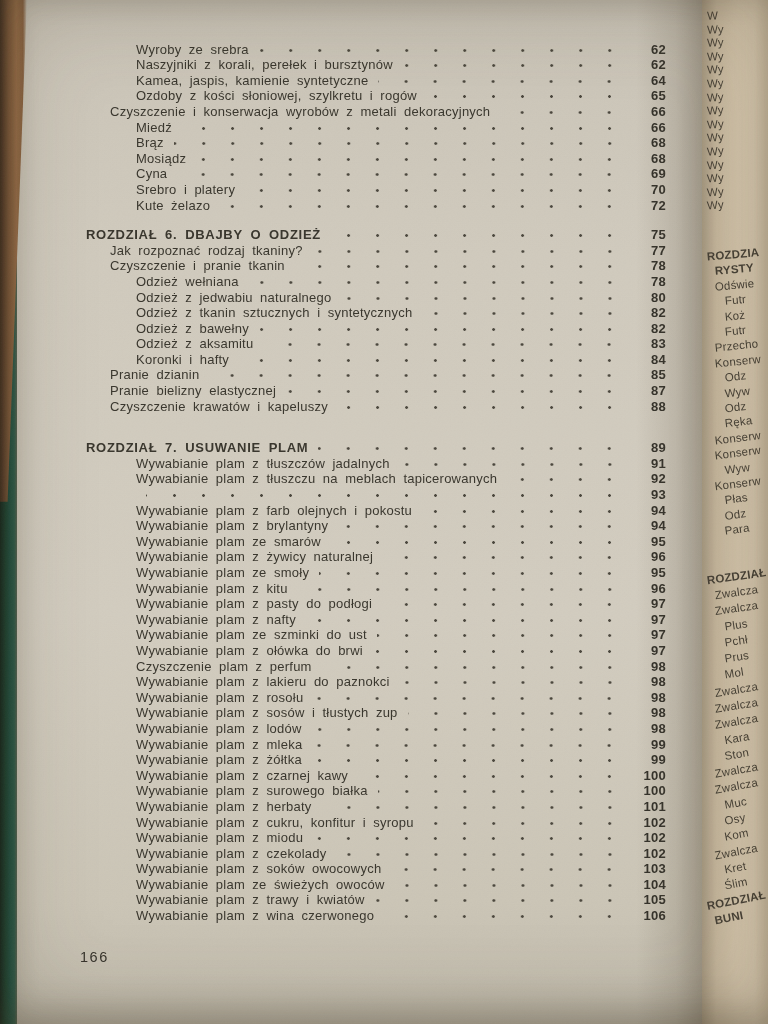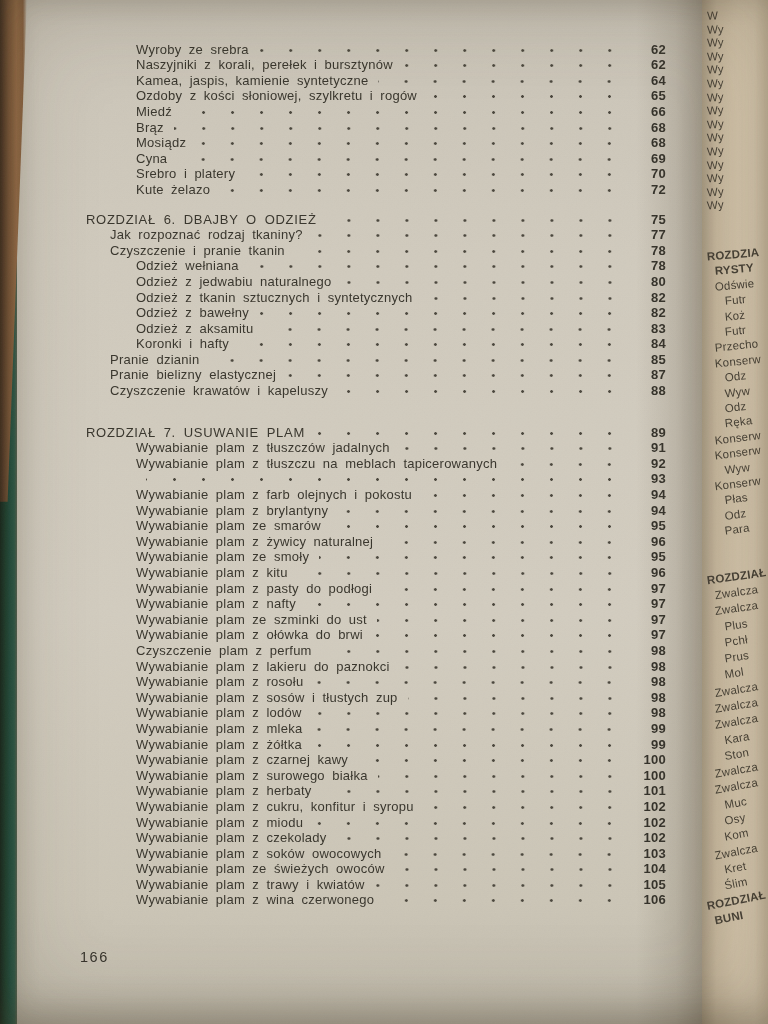--- a/index.html
+++ b/index.html
@@ -36,21 +36,21 @@
   .toc{position:absolute;left:86px;top:41px;width:580px;z-index:2;
     color:#38352c;font-size:13px;letter-spacing:.25px;word-spacing:3.5px;}
   .section{margin:0;}
   .sec2{margin-top:14px;}
   .sec3{margin-top:26px;}
   .row{display:flex;align-items:flex-end;height:15.6px;}
   .label{white-space:nowrap;}
   .i0{padding-left:0;}
   .i1{padding-left:24px;}
   .i2{padding-left:50px;}
-  .hrow .label{font-weight:400;letter-spacing:.7px;text-align:center;}
+  .hrow .label{font-weight:700;letter-spacing:.7px;text-align:center;}
   .leader{flex:1 1 auto;min-width:14px;height:11px;margin:0 8px 1px 10px;align-self:flex-end;
     background-image:radial-gradient(circle,#4a463c 1.2px,rgba(0,0,0,0) 1.55px);
     background-size:29px 11px;background-repeat:repeat-x;background-position:right 0 bottom 0;}
   .num{width:34px;text-align:right;font-weight:600;color:#2f2d26;flex:0 0 auto;}
   .folio{position:absolute;left:80px;top:949px;z-index:2;
     color:#35322a;font-size:14.5px;letter-spacing:1.5px;font-weight:500;}
   
   .grain{position:absolute;inset:0;z-index:6;opacity:.45;pointer-events:none;}
   .photo::after{content:'';position:absolute;inset:0;z-index:7;pointer-events:none;
     box-shadow:inset 0 0 95px rgba(72,62,42,.28), inset 0 -14px 34px rgba(58,48,32,.22), inset 14px 0 28px rgba(58,48,32,.12);}
@@ -76,20 +76,25 @@
         </div>
         <div class="row i2">
           <span class="label">Kamea, jaspis, kamienie syntetyczne</span>
           <span class="leader"></span>
           <span class="num">64</span>
         </div>
         <div class="row i2">
           <span class="label">Ozdoby z kości słoniowej, szylkretu i rogów</span>
           <span class="leader"></span>
           <span class="num">65</span>
+        </div>
+        <div class="row i1">
+          <span class="label">Czyszczenie i konserwacja wyrobów z metali dekoracyjnych</span>
+          <span class="leader"></span>
+          <span class="num">66</span>
         </div>
         <div class="row i2">
           <span class="label">Miedź</span>
           <span class="leader"></span>
           <span class="num">66</span>
         </div>
         <div class="row i2">
           <span class="label">Brąz</span>
           <span class="leader"></span>
           <span class="num">68</span>

